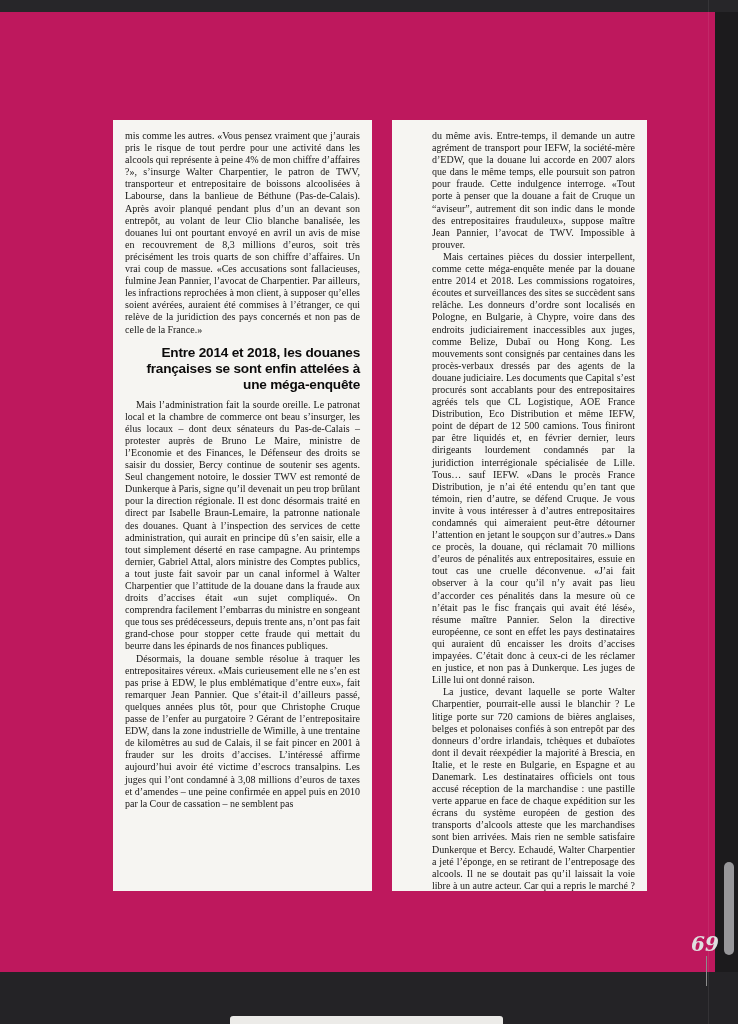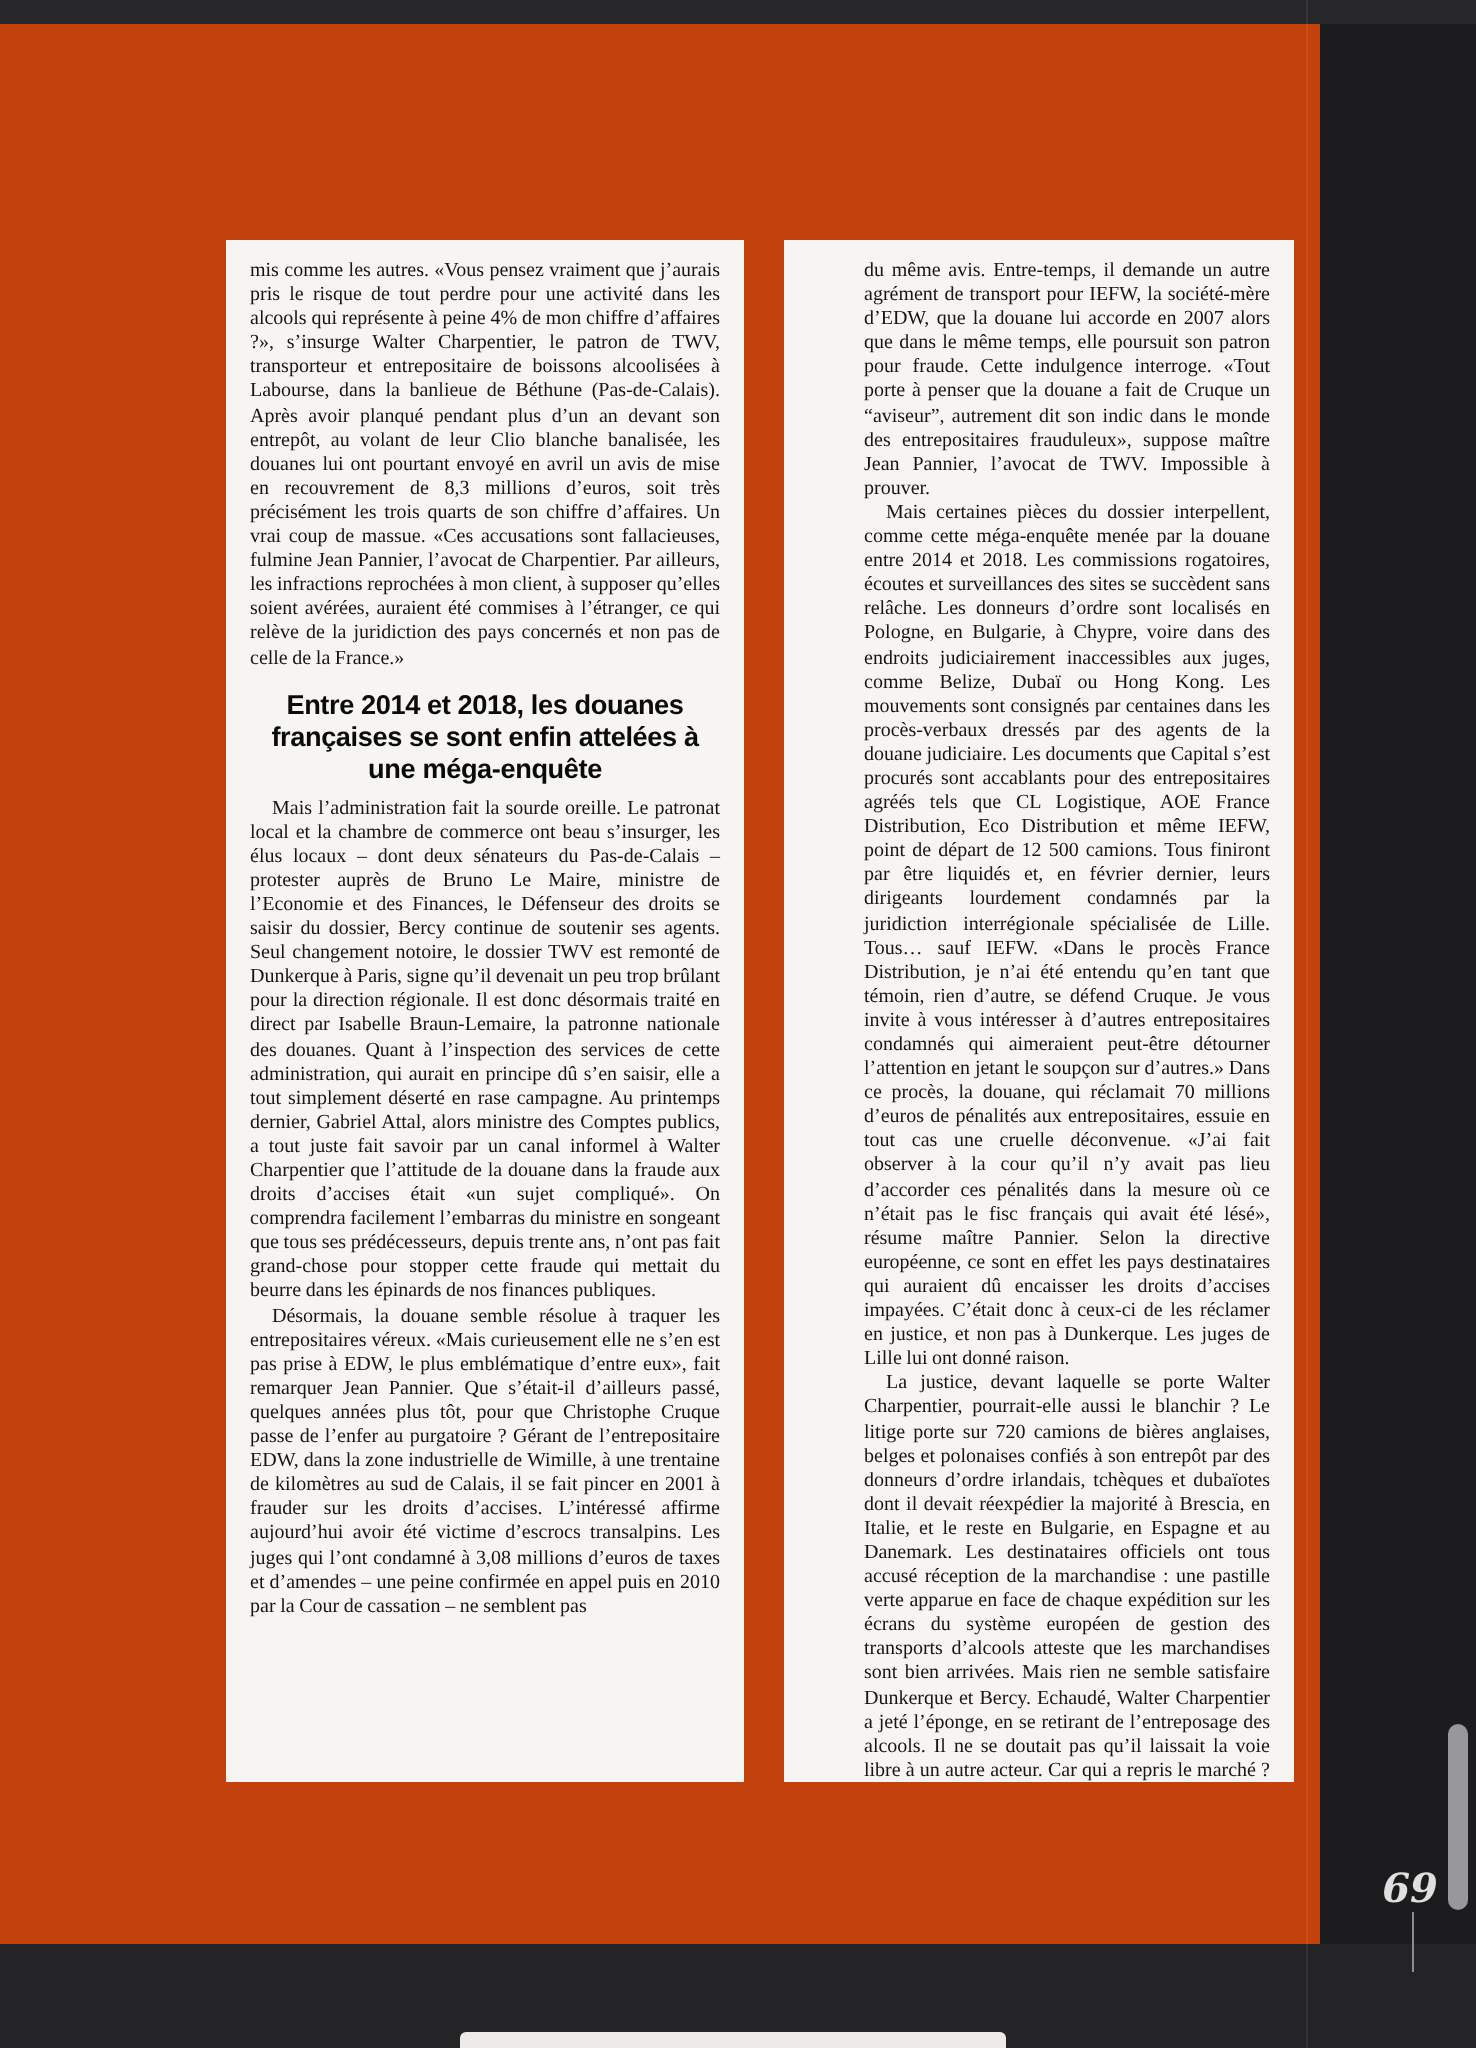--- a/index.html
+++ b/index.html
@@ -4,22 +4,22 @@
 <style>
   html, body { margin: 0; padding: 0; }
   body {
     width: 738px; height: 1024px;
     background: #1c1b1d;
     font-family: "Liberation Serif", serif;
     overflow: hidden;
   }
   .viewport {
     position: relative;
-    width: 660px; height: 1024px;
-    background: #c2410c;
+    width: 715px; height: 1024px;
+    background: #be185d;
   }
   .top-band {
     position: absolute; left: 0; top: 0;
     width: 738px; height: 12px;
     background: #272629;
   }
   .bottom-band {
     position: absolute; left: 0; top: 972px;
     width: 738px; height: 52px;
     background: #242326;
@@ -46,21 +46,21 @@
   }
   .indent { text-indent: 11px; }
   .crosshead {
     margin: 9px 0 6px 0;
     font-family: "Liberation Sans", sans-serif;
     font-weight: 700;
     font-size: 13.6px;
     line-height: 16px;
     letter-spacing: -0.2px;
     color: #0c0b0b;
-    text-align: center;
+    text-align: right;
   }
   .byline {
     margin: 1px 0 0 0;
     font-family: "Liberation Sans", sans-serif;
     font-variant-caps: small-caps;
     font-weight: 700;
     font-size: 11.5px;
     letter-spacing: 0.8px;
     text-align: right;
     color: #0c0b0b;

